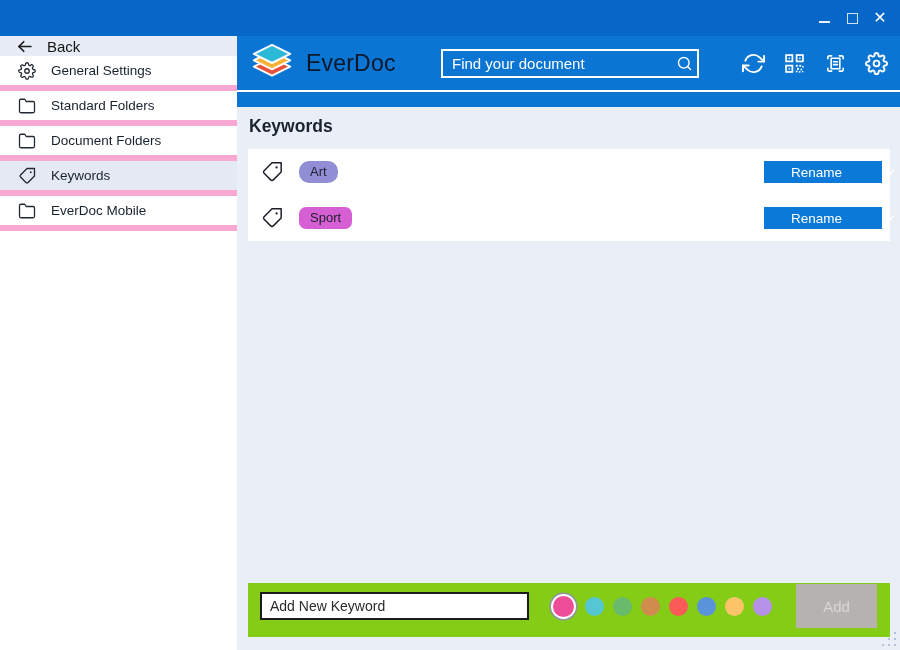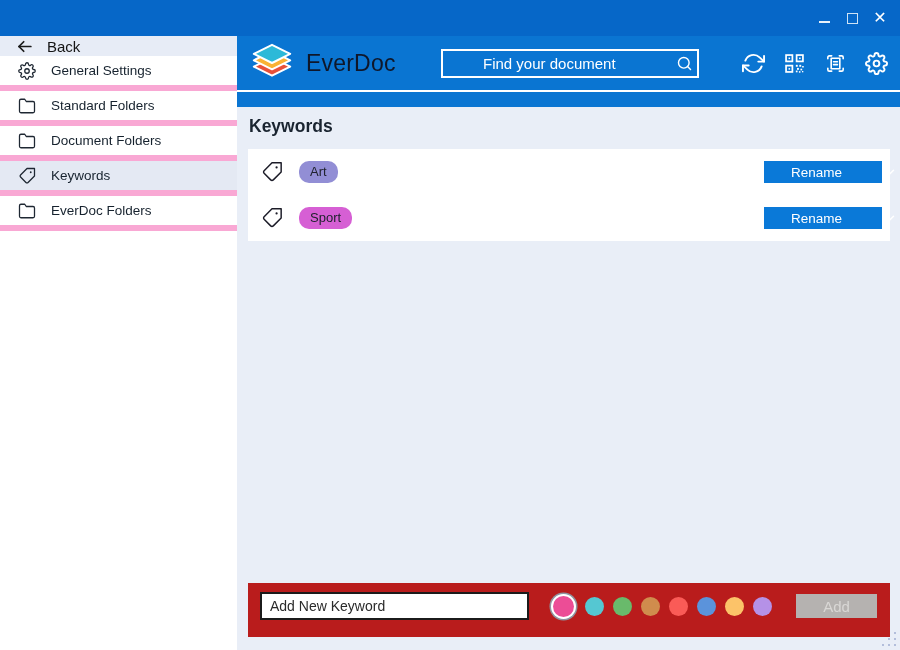--- a/index.html
+++ b/index.html
@@ -23,44 +23,44 @@
   .menu-item { height:35px; display:flex; align-items:center; padding-left:17px; border-bottom:6px solid #f9a8d4; cursor:pointer; background:#fff; }
   .menu-item.selected { background:#e4e9f3; }
   .mi-icon { width:20px; height:20px; display:flex; align-items:center; justify-content:center; color:#1e2732; }
   .mi-label { margin-left:14px; font-size:13.5px; color:#16222e; }
 
   
   .main { position:absolute; top:36px; left:237px; right:0; bottom:0; background:#e9eef7; }
   .app-header { height:54px; background:#0a75d2; display:flex; align-items:center; padding:0 12px 0 13px; }
   .logo { width:44px; height:40px; display:flex; align-items:center; }
   .app-name { color:#0f172a; font-size:23px; margin-left:12px; letter-spacing:0.2px; }
-  .search-box { margin-left:auto; width:258px; height:29px; border:2px solid #ffffff; display:flex; align-items:center; background:transparent;padding-left:31px; }
+  .search-box { margin-left:auto; width:258px; height:29px; border:2px solid #ffffff; display:flex; align-items:center; background:transparent; }
   .search-input { flex:1; min-width:0; height:100%; background:transparent; border:none; outline:none; color:#fff; font-size:15px; padding:0 4px 0 9px; font-family:inherit; }
   .search-input::placeholder { color:#ffffff; opacity:1; }
   .search-icon-wrap { width:26px; display:flex; align-items:center; justify-content:center; color:#fff; cursor:pointer; }
   .header-actions { margin-left:42px; display:flex; align-items:center; gap:17px; }
   .ha { width:24px; height:24px; color:#ffffff; display:flex; align-items:center; justify-content:center; cursor:pointer; }
   .subheader { height:17px; background:#0a75d2; border-top:2px solid #ffffff; }
 
   .content { padding:0 10px 0 11px; }
   .page-title { font-size:17.5px; font-weight:700; color:#1a2430; margin:9px 0 12px 1px; }
   .keyword-row { height:46px; background:#ffffff; margin-bottom:0; display:flex; align-items:center; padding:0 8px 0 12px; }
   .tag-icon { width:24px; height:24px; color:#1c1c28; display:flex; align-items:center; justify-content:center; }
   .badge { margin-left:15px; padding:3px 11px 4px; border-radius:10px; font-size:13px; color:#20222e; }
   .rename-btn { margin-left:auto; width:118px; height:22px; background:#0a79d8; border:none; color:#ffffff; font-size:13.5px; font-family:inherit; display:flex; align-items:center; padding:0 10px 0 27px; cursor:pointer;gap:41px; }
   .rename-btn .chev { margin-left:auto; display:flex; align-items:center; }
 
   
-  .bottom-bar { position:absolute; left:11px; right:10px; bottom:13px; height:54px; background:#b91c1c; display:flex; align-items:center; padding:0 13px 8px 12px; }
+  .bottom-bar { position:absolute; left:11px; right:10px; bottom:13px; height:54px; background:#84cc16; display:flex; align-items:center; padding:0 13px 8px 12px; }
   .add-input { width:269px; height:28px; border:2px solid #1b1b1b; font-size:14px; padding:0 8px; color:#1b1b1b; font-family:inherit; outline:none; background:#fff; }
   .add-input::placeholder { color:#2a2a2a; opacity:1; }
   .swatches { display:flex; align-items:center; margin-left:22px; gap:9px; }
   .swatch { width:19px; height:19px; border-radius:50%; cursor:pointer; flex:0 0 auto; }
   .swatch.selected { width:21px; height:21px; box-shadow:0 0 0 2px #ffffff, 0 0 0 3.5px #8f95a1; margin:0 2px; }
-  .add-btn { margin-left:auto; width:81px; height:24px; background:#b5b2b0; border:none; color:#d9d7d5; font-size:15px; font-family:inherit; cursor:default; }
+  .add-btn { margin-left:auto; width:81px; height:44px; background:#b5b2b0; border:none; color:#d9d7d5; font-size:15px; font-family:inherit; cursor:default; }
 
   .resize-grip { position:absolute; right:2px; bottom:2px; width:18px; height:18px; }
 
   svg { display:block; }
 </style>
 </head>
 <body>
 
 <div class="window">
 
@@ -126,21 +126,21 @@
       </span>
       <span class="mi-label">Keywords</span>
     </div>
 
     <div class="menu-item">
       <span class="mi-icon">
         <svg width="18" height="18" viewBox="0 0 24 24" fill="none" stroke="currentColor" stroke-width="1.7" stroke-linejoin="round">
             <path d="M22 19a2 2 0 0 1-2 2H4a2 2 0 0 1-2-2V5a2 2 0 0 1 2-2h5l2 3h9a2 2 0 0 1 2 2z"></path>
           </svg>
       </span>
-      <span class="mi-label">EverDoc Folders</span>
+      <span class="mi-label">EverDoc Mobile</span>
     </div>
   </div>
 
   <div class="main">
 
     <div class="app-header">
       <span class="logo">
         <svg width="44" height="40" viewBox="0 0 48 44">
           <path d="M24 16 L44 26 L24 36 L4 26 Z" fill="#e8503a" stroke="#ffffff" stroke-width="2.2" stroke-linejoin="round"></path>
           <path d="M24 9 L44 19 L24 29 L4 19 Z" fill="#f9b234" stroke="#ffffff" stroke-width="2.2" stroke-linejoin="round"></path>
@@ -230,21 +230,21 @@
 
       <div class="keyword-row">
         <span class="tag-icon">
           <svg width="22" height="22" viewBox="0 0 24 24" fill="none" stroke="currentColor" stroke-width="1.6" stroke-linecap="round" stroke-linejoin="round">
               <g transform="scale(-1,1) translate(-24,0)">
                 <path d="M20.59 13.41l-7.17 7.17a2 2 0 0 1-2.83 0L2 12V2h10l8.59 8.59a2 2 0 0 1 0 2.83z"></path>
                 <line x1="7" y1="7" x2="7.01" y2="7" stroke-width="2.4"></line>
               </g>
             </svg>
         </span>
-        <span class="badge" style="background: rgb(214, 95, 212);">Sport</span>
+        <span class="badge" style="background: rgb(214, 95, 212); border-radius: 7px;">Sport</span>
         <button class="rename-btn">
           <span>Rename</span>
           <span class="chev">
             <svg width="14" height="14" viewBox="0 0 24 24" fill="none" stroke="currentColor" stroke-width="2.6" stroke-linecap="round" stroke-linejoin="round">
                 <polyline points="6 9 12 15 18 9"></polyline>
               </svg>
           </span>
         </button>
       </div>
     </div>

